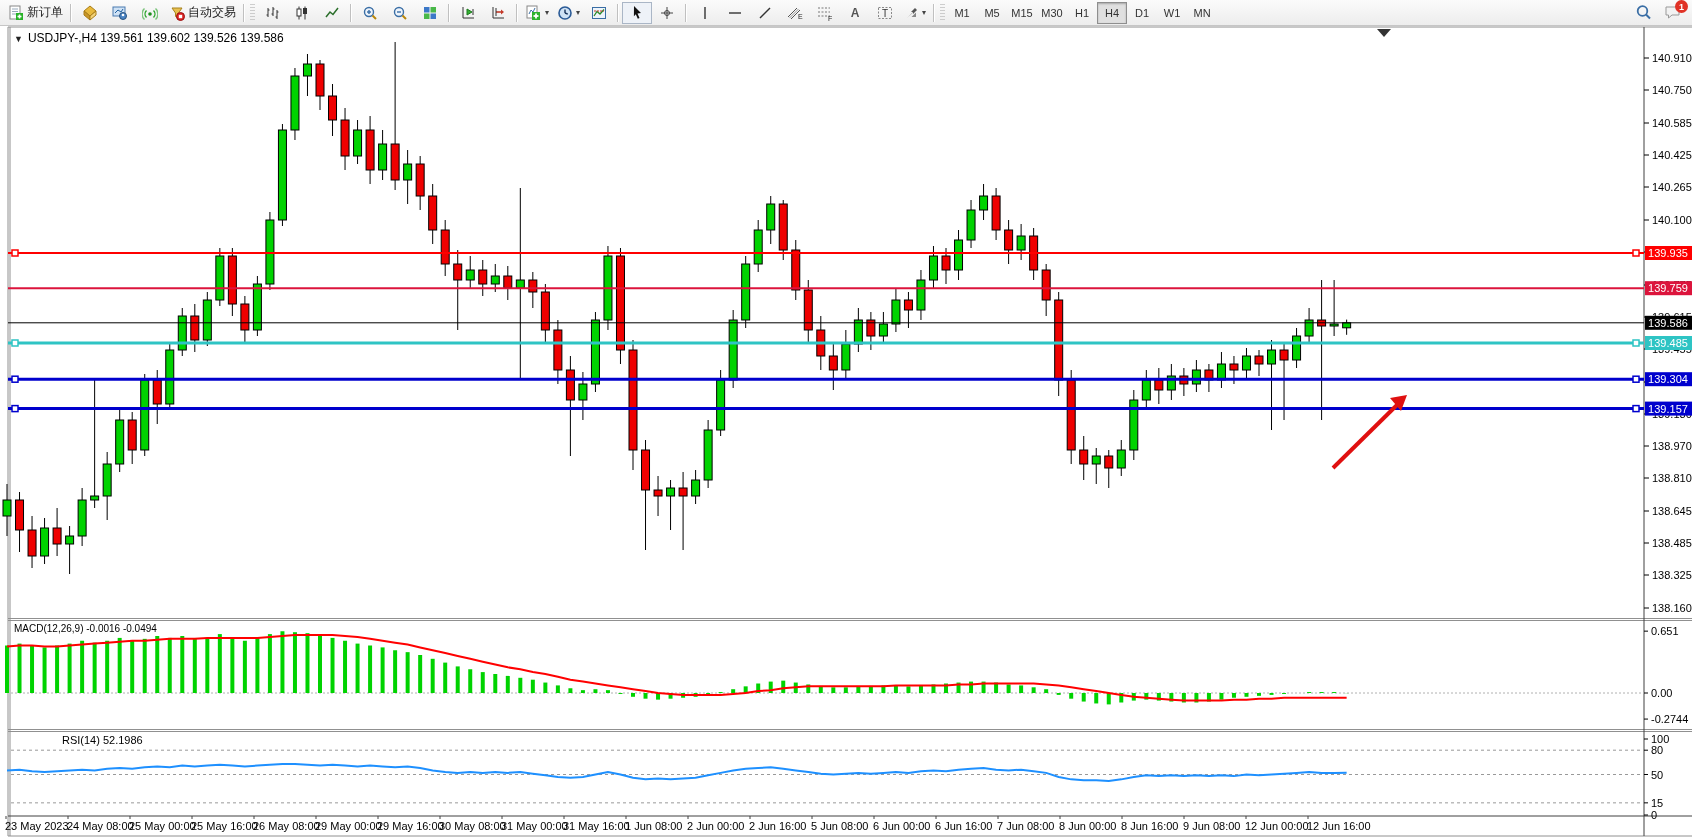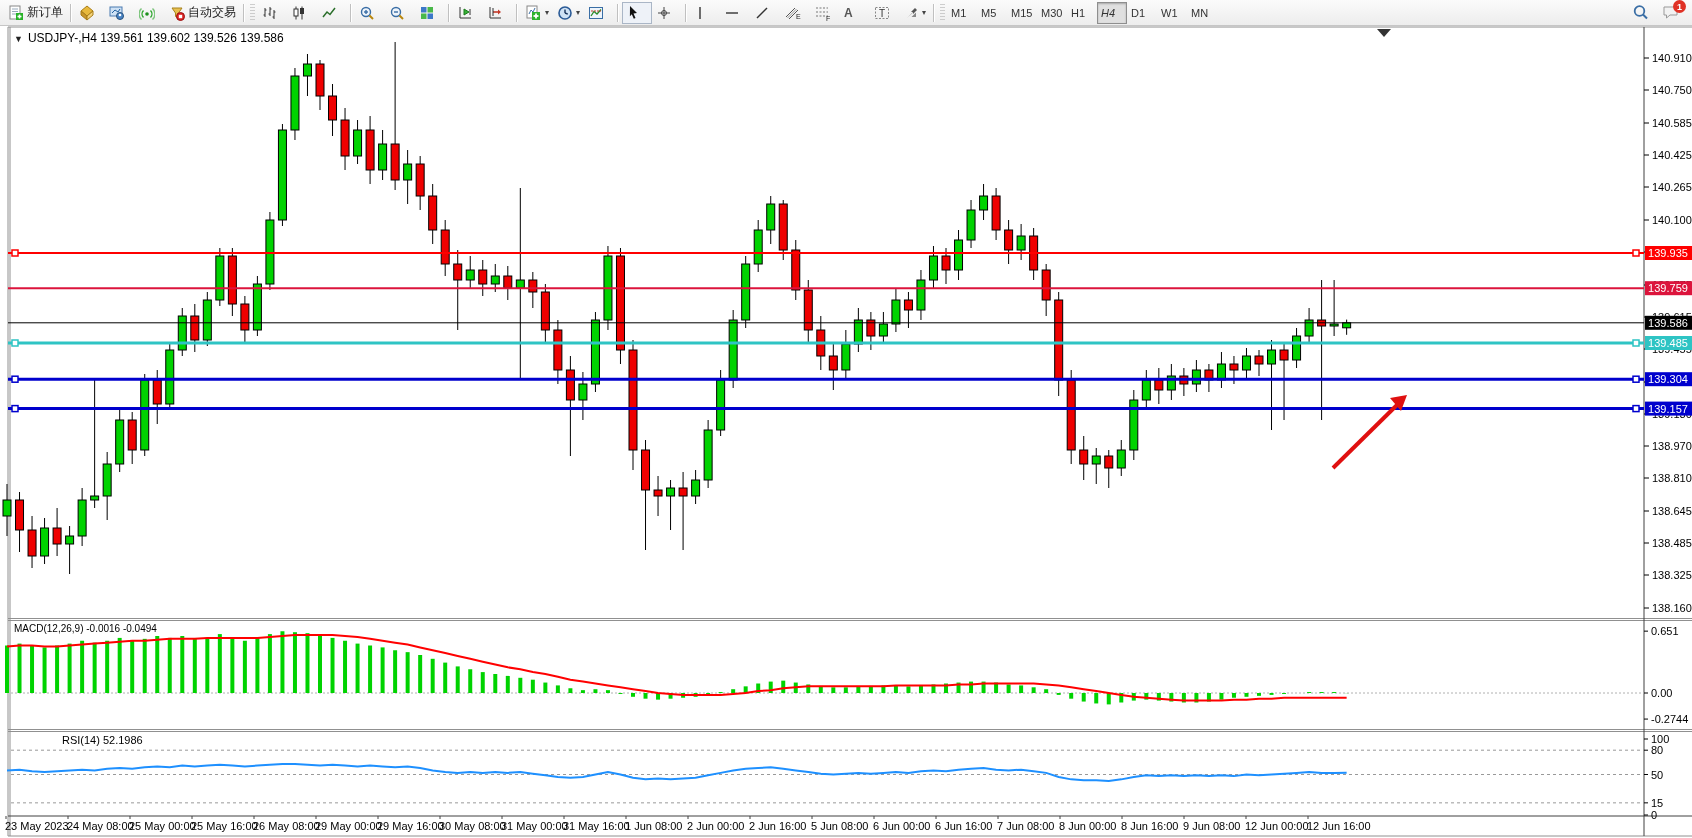--- a/index.html
+++ b/index.html
@@ -1,22 +1,22 @@
 <!DOCTYPE html>
 <html><head>
 <meta charset="utf-8">
 <style>
   html,body{margin:0;padding:0;background:#fff;font-family:"Liberation Sans",sans-serif;}
   body{width:1692px;height:838px;overflow:hidden;position:relative;}
   
   #toolbar{position:absolute;left:0;top:0;width:1692px;height:26px;background:linear-gradient(#fbfbfb,#ededed);
     border-bottom:1px solid #c6c6c6;display:flex;align-items:center;padding:0 4px;box-sizing:border-box;z-index:5;}
-  .tbtn{height:20px;min-width:22px;display:flex;align-items:center;justify-content:flex-start;gap:3px;
+  .tbtn{height:20px;min-width:22px;display:flex;align-items:center;justify-content:center;gap:3px;
     padding:0 3px;border:1px solid transparent;color:#222;font-size:12px;cursor:default;}
-  .tbtn.pressed{border:1px solid #9aa7b8;background:#e3e9f2;box-shadow:inset 0 1px 2px rgba(0,0,0,.15);font-style:italic;}
+  .tbtn.pressed{border:1px solid #9aa7b8;background:#e3e9f2;box-shadow:inset 0 1px 2px rgba(0,0,0,.15);}
   .tbtn.tool-selected{border:1px solid #aab6c6;background:#eef2f8;}
   .sep{width:1px;height:18px;background:#c0c0c0;border-right:1px solid #fff;margin:0 3px;}
   .grip{width:5px;height:18px;margin:0 2px;background:repeating-linear-gradient(#bbb 0 1px,transparent 1px 3px);opacity:.7;}
   .tflabel{font-size:11px;color:#333;}
   .tf.pressed{background:#e0e0e0;border:1px solid #8e8e8e;box-shadow:inset 0 1px 2px rgba(0,0,0,.25);}
   .spacer{flex:1;}
   .badge{position:absolute;top:-4px;right:-6px;background:#e03226;color:#fff;border-radius:50%;
     width:13px;height:13px;font-size:9px;display:flex;align-items:center;justify-content:center;font-weight:bold;}
   .iconwrap{position:relative;display:flex;align-items:center;justify-content:center;}
   

